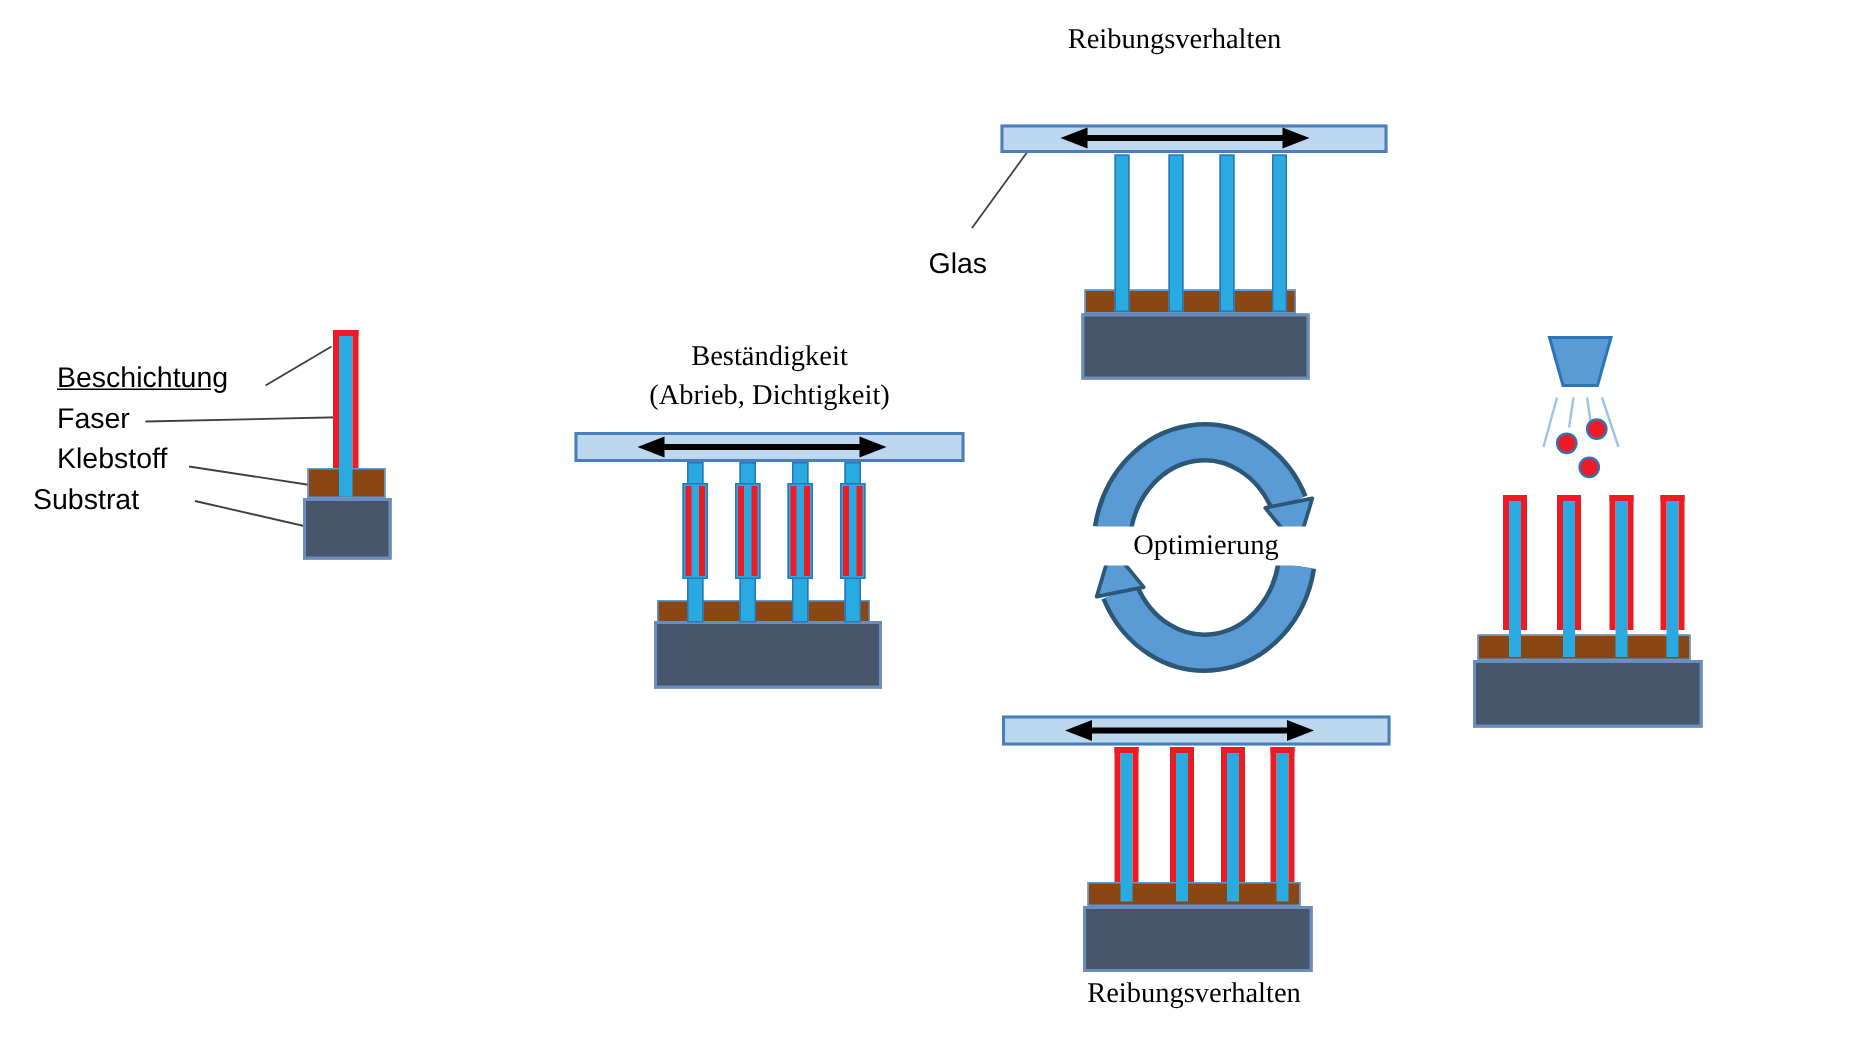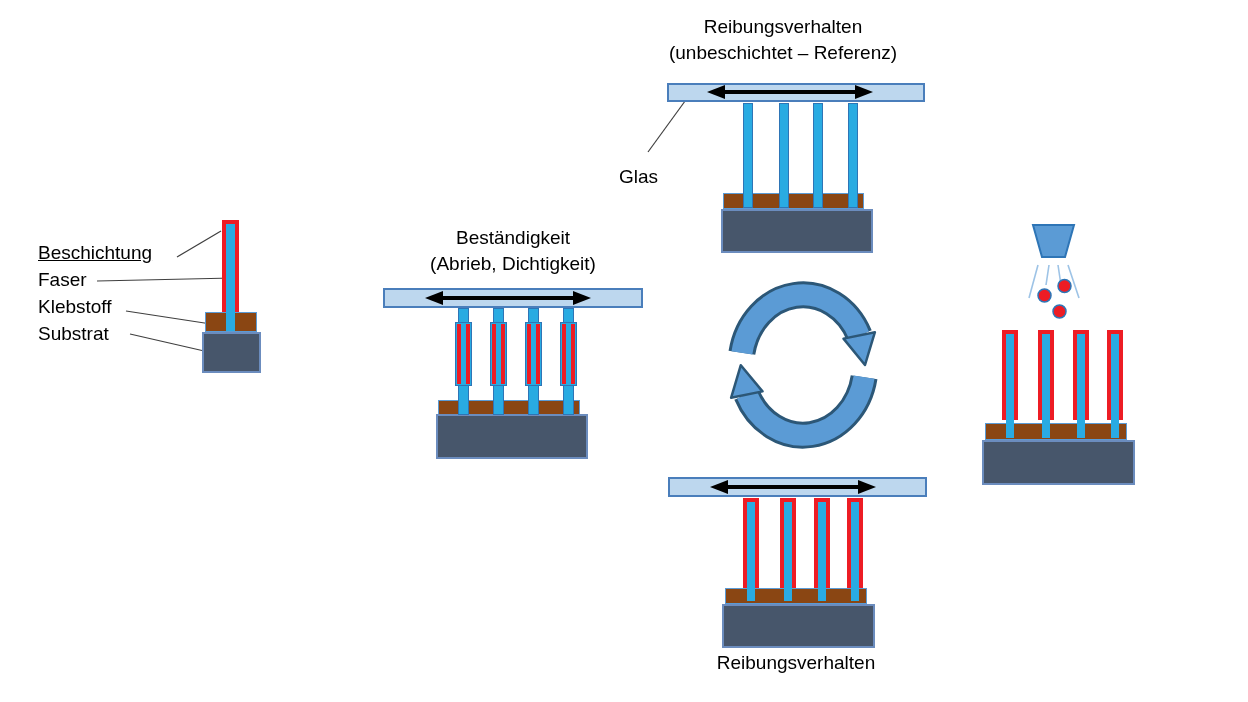--- a/index.html
+++ b/index.html
@@ -1,21 +1,21 @@
 <!DOCTYPE html>
 <html><head>
 <meta charset="utf-8">
 <style>
   html,body{margin:0;padding:0;background:#fff;}
   #canvas{
     position:relative;width:1248px;height:702px;background:#ffffff;overflow:hidden;
     font-family:"Liberation Sans",sans-serif;color:#000;
   }
   .abs{position:absolute;box-sizing:border-box;}
-  .txt{font-size:19px;line-height:26px;text-align:center;white-space:nowrap;}
+  .txt{font-size:19px;line-height:26px;text-align:center;white-space:nowrap;font-family:Liberation Serif, serif;}
   .txt-left{font-size:19px;line-height:22px;text-align:left;white-space:nowrap;}
   .glass{background:#BDD7EE;border:2px solid #4A7EBB;z-index:1;}
   .fiber{background:#29ABE2;border:1px solid #2E75B6;z-index:3;}
   .core{background:#29ABE2;z-index:3;}
   .coat{border:4px solid #ED1C24;border-bottom:none;background:transparent;z-index:4;}
   .stripes{background:#29ABE2;border:1px solid #2E75B6;z-index:4;}
   .stripes::before,.stripes::after{content:"";position:absolute;top:1px;bottom:1px;width:4px;background:#ED1C24;}
   .stripes::before{left:1px;}
   .stripes::after{right:1px;}
   .adhesive{background:#8A4613;border:1px solid #5B9BD5;z-index:2;}
@@ -23,21 +23,21 @@
   svg{display:block;overflow:visible;}
 </style>
 </head>
 <body>
 
 <div id="canvas">
 
   <div class="abs txt-left" style="left:38px;top:242px;text-decoration:underline;">Beschichtung</div>
   <div class="abs txt-left" style="left:38px;top:269px;">Faser</div>
   <div class="abs txt-left" style="left:38px;top:296px;">Klebstoff</div>
-  <div class="abs txt-left" style="left:38px;top:323px;">Substrat</div>
+  <div class="abs txt-left" style="left:22px;top:323px;">Substrat</div>
 
   <svg class="abs" style="left:90px;top:225px;" width="160" height="140">
     <line x1="87" y1="32" x2="131" y2="6" stroke="#3F3F3F" stroke-width="1.2"></line>
     <line x1="7" y1="56" x2="143" y2="53" stroke="#3F3F3F" stroke-width="1.2"></line>
     <line x1="36" y1="86" x2="121" y2="99" stroke="#3F3F3F" stroke-width="1.2"></line>
     <line x1="40" y1="109" x2="136" y2="131" stroke="#3F3F3F" stroke-width="1.2"></line>
   </svg>
 
   <div class="abs core" style="left:226px;top:223px;width:9px;height:108px;"></div>
   <div class="abs coat" style="left:222px;top:220px;width:17px;height:92px;"></div>
@@ -60,21 +60,20 @@
   <div class="abs fiber" style="left:563px;top:308px;width:11px;height:107px;"></div>
   <div class="abs stripes" style="left:455px;top:322px;width:17px;height:64px;"></div>
   <div class="abs stripes" style="left:490px;top:322px;width:17px;height:64px;"></div>
   <div class="abs stripes" style="left:525px;top:322px;width:17px;height:64px;"></div>
   <div class="abs stripes" style="left:560px;top:322px;width:17px;height:64px;"></div>
   <div class="abs adhesive" style="left:438px;top:400px;width:142px;height:15px;"></div>
   <div class="abs substrate" style="left:436px;top:414px;width:152px;height:45px;"></div>
 
   <div class="abs txt" style="left:633px;top:14px;width:300px;">
     <div>Reibungsverhalten</div>
-    <div>(unbeschichtet – Referenz)</div>
   </div>
   <div class="abs glass" style="left:667px;top:83px;width:258px;height:19px;"></div>
   <svg class="abs" style="left:707px;top:84px;z-index:2;" width="166" height="16">
     <line x1="14" y1="8" x2="152" y2="8" stroke="#000" stroke-width="4"></line>
     <polygon points="0,8 18,1 18,15" fill="#000"></polygon>
     <polygon points="166,8 148,1 148,15" fill="#000"></polygon>
   </svg>
   <div class="abs txt-left" style="left:605px;top:166px;margin-left:14px;">Glas</div>
   <svg class="abs" style="left:640px;top:90px;" width="60" height="70">
     <line x1="8" y1="62" x2="48" y2="7" stroke="#3F3F3F" stroke-width="1.2"></line>
@@ -87,20 +86,21 @@
   <div class="abs substrate" style="left:721px;top:209px;width:152px;height:44px;"></div>
 
   <svg class="abs" style="left:723px;top:278px;" width="160" height="175" viewBox="0 0 160 175">
     <path d="M 18.9 74.8 A 62 70 0 0 1 136.2 57.4" stroke="#2C5777" stroke-width="27" fill="none"></path>
     <path d="M 18.9 74.8 A 62 70 0 0 1 136.2 57.4" stroke="#5B9BD5" stroke-width="21" fill="none"></path>
     <polygon points="120.5,60.6 151.9,54.2 142,87" fill="#5B9BD5" stroke="#2C5777" stroke-width="2.5" stroke-linejoin="round"></polygon>
     <path d="M 141.1 99.2 A 62 70 0 0 1 23.8 116.6" stroke="#2C5777" stroke-width="27" fill="none"></path>
     <path d="M 141.1 99.2 A 62 70 0 0 1 23.8 116.6" stroke="#5B9BD5" stroke-width="21" fill="none"></path>
     <polygon points="39.5,113.4 8.1,119.8 17.8,87.2" fill="#5B9BD5" stroke="#2C5777" stroke-width="2.5" stroke-linejoin="round"></polygon>
   </svg>
+  <div class="abs txt" style="left:728px;top:351px;width:152px;background:#fff;z-index:5;">Optimierung</div>
 
   <div class="abs txt" style="left:934px;top:165px;width:312px;">
   </div>
   <svg class="abs" style="left:1025px;top:220px;" width="60" height="105">
     <polygon points="8,5 49,5 40,37 17,37" fill="#5B9BD5" stroke="#2E75B6" stroke-width="2"></polygon>
     <line x1="13" y1="45" x2="4" y2="78" stroke="#9DC3E6" stroke-width="1.6"></line>
     <line x1="24" y1="45" x2="21" y2="65" stroke="#9DC3E6" stroke-width="1.6"></line>
     <line x1="33" y1="45" x2="36" y2="65" stroke="#9DC3E6" stroke-width="1.6"></line>
     <line x1="43" y1="45" x2="54" y2="78" stroke="#9DC3E6" stroke-width="1.6"></line>
     <circle cx="39.5" cy="66" r="6.5" fill="#ED1C24" stroke="#2E75B6" stroke-width="1.5"></circle>

